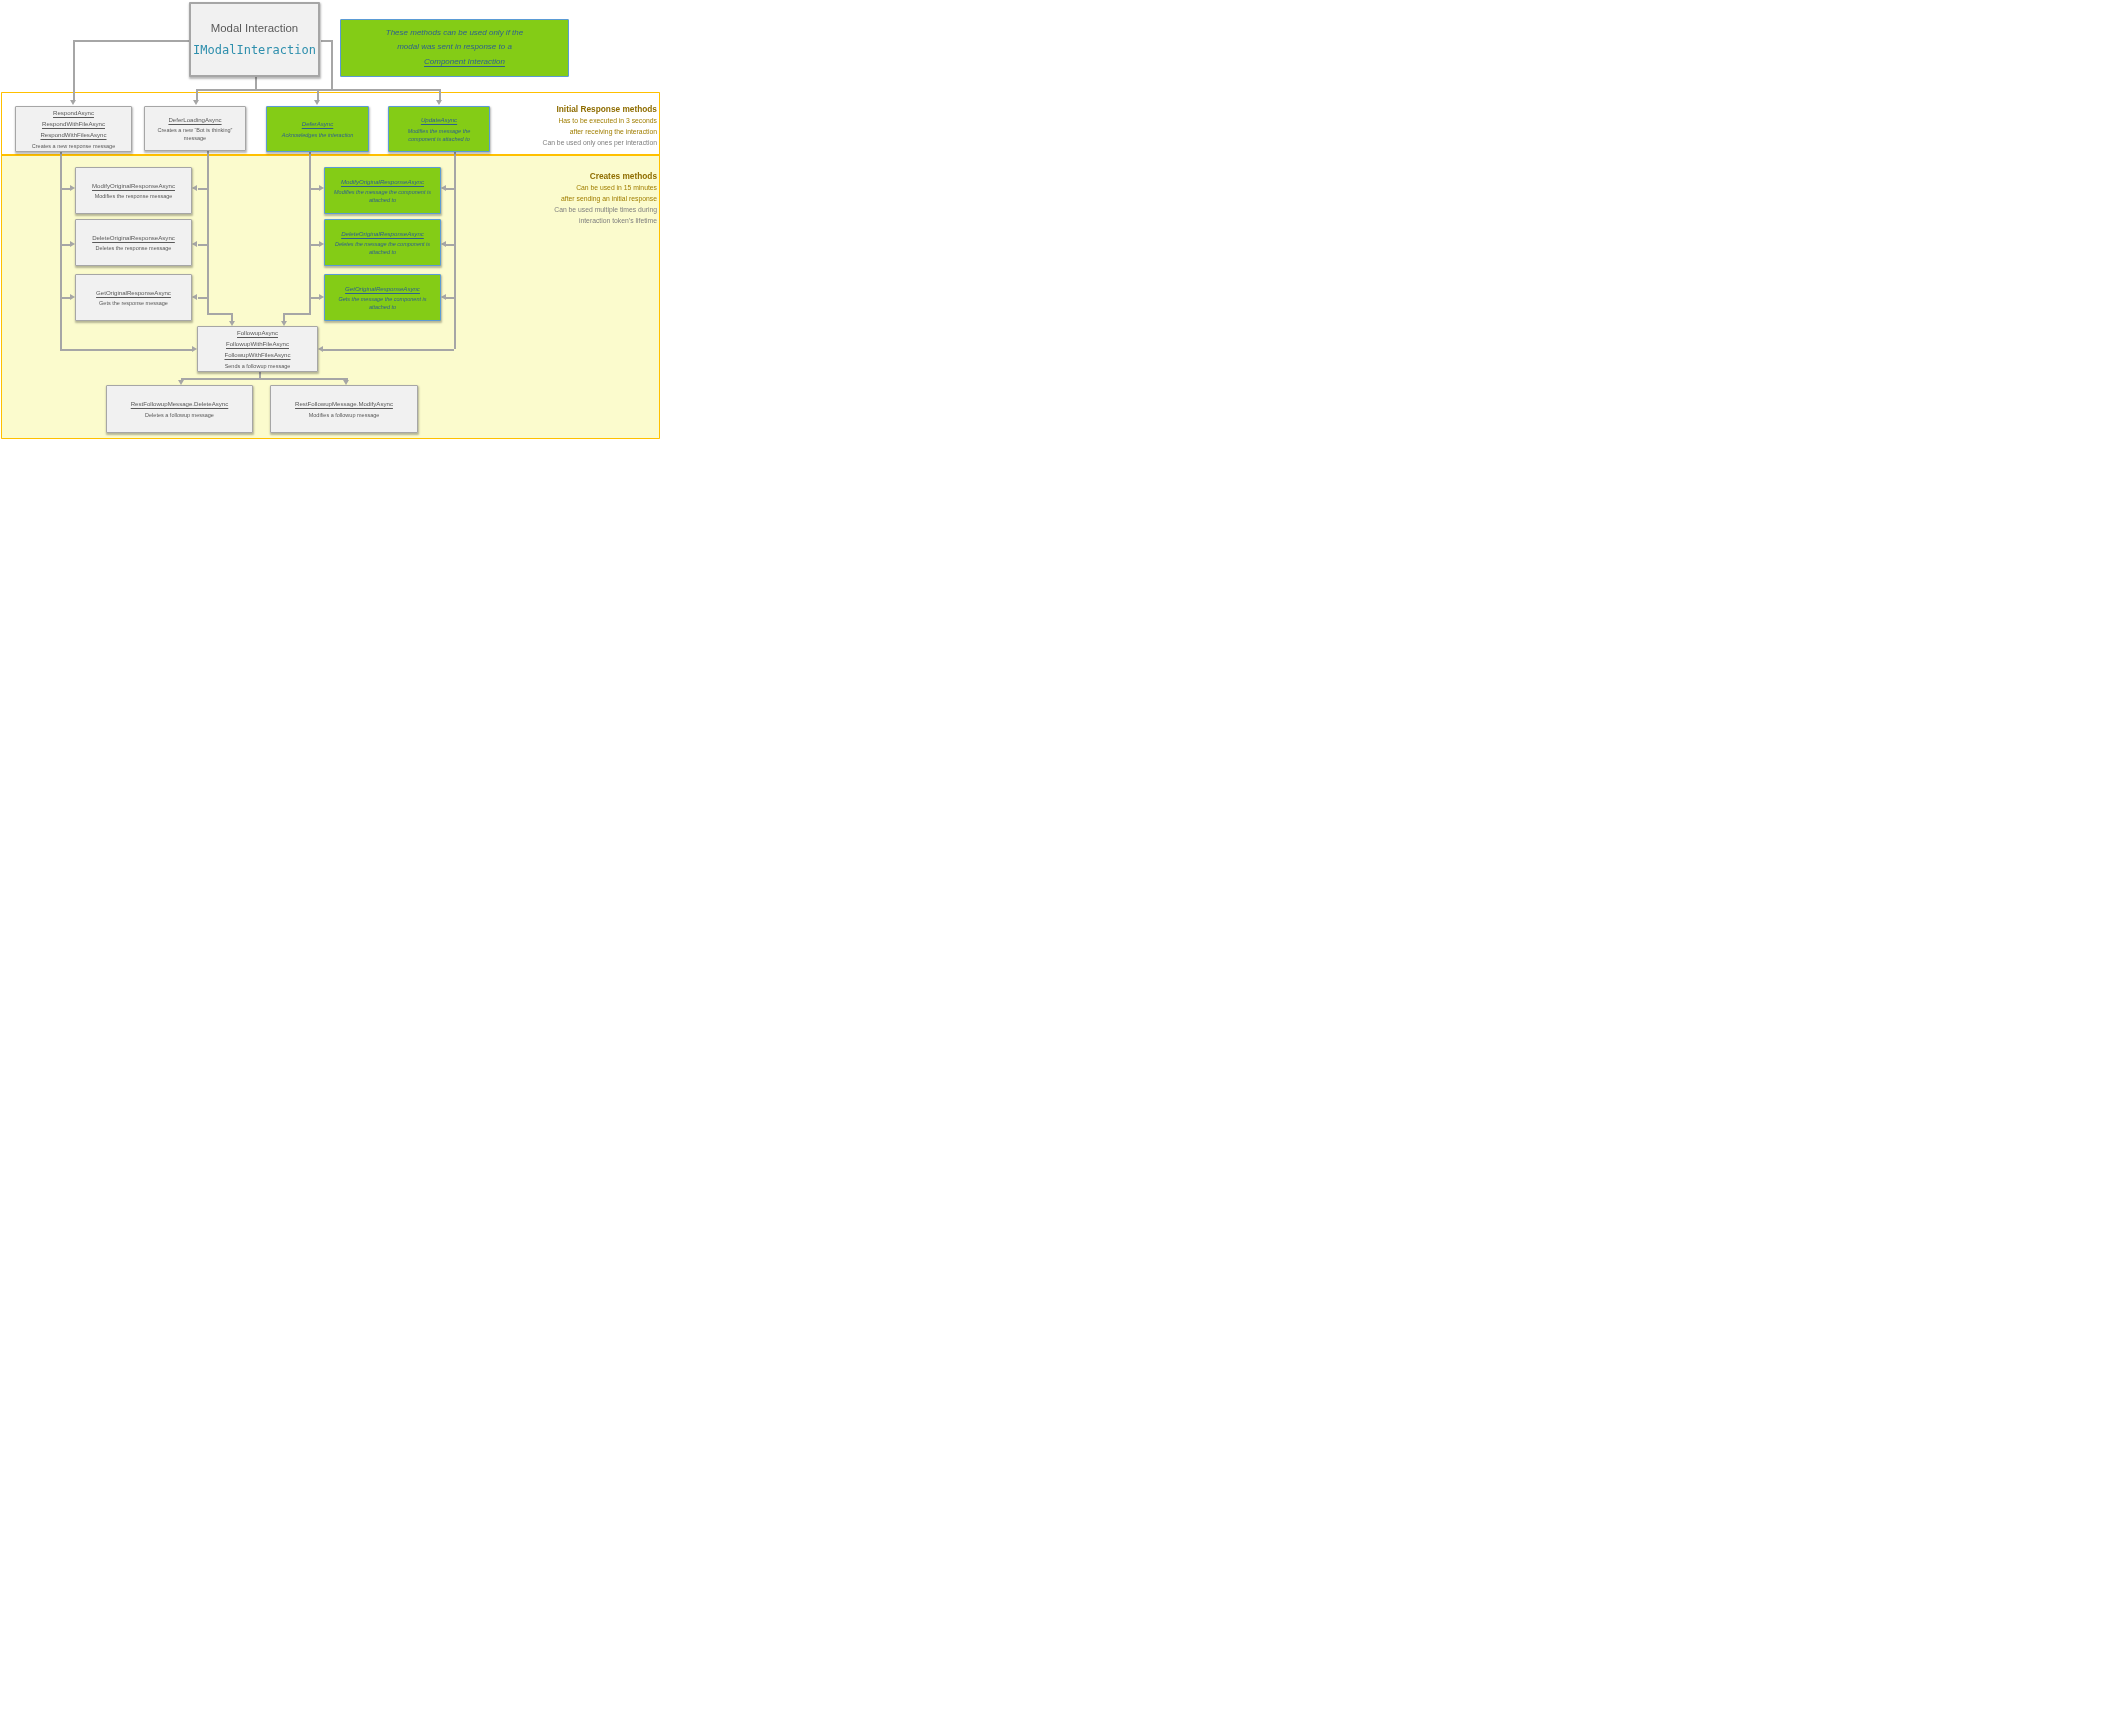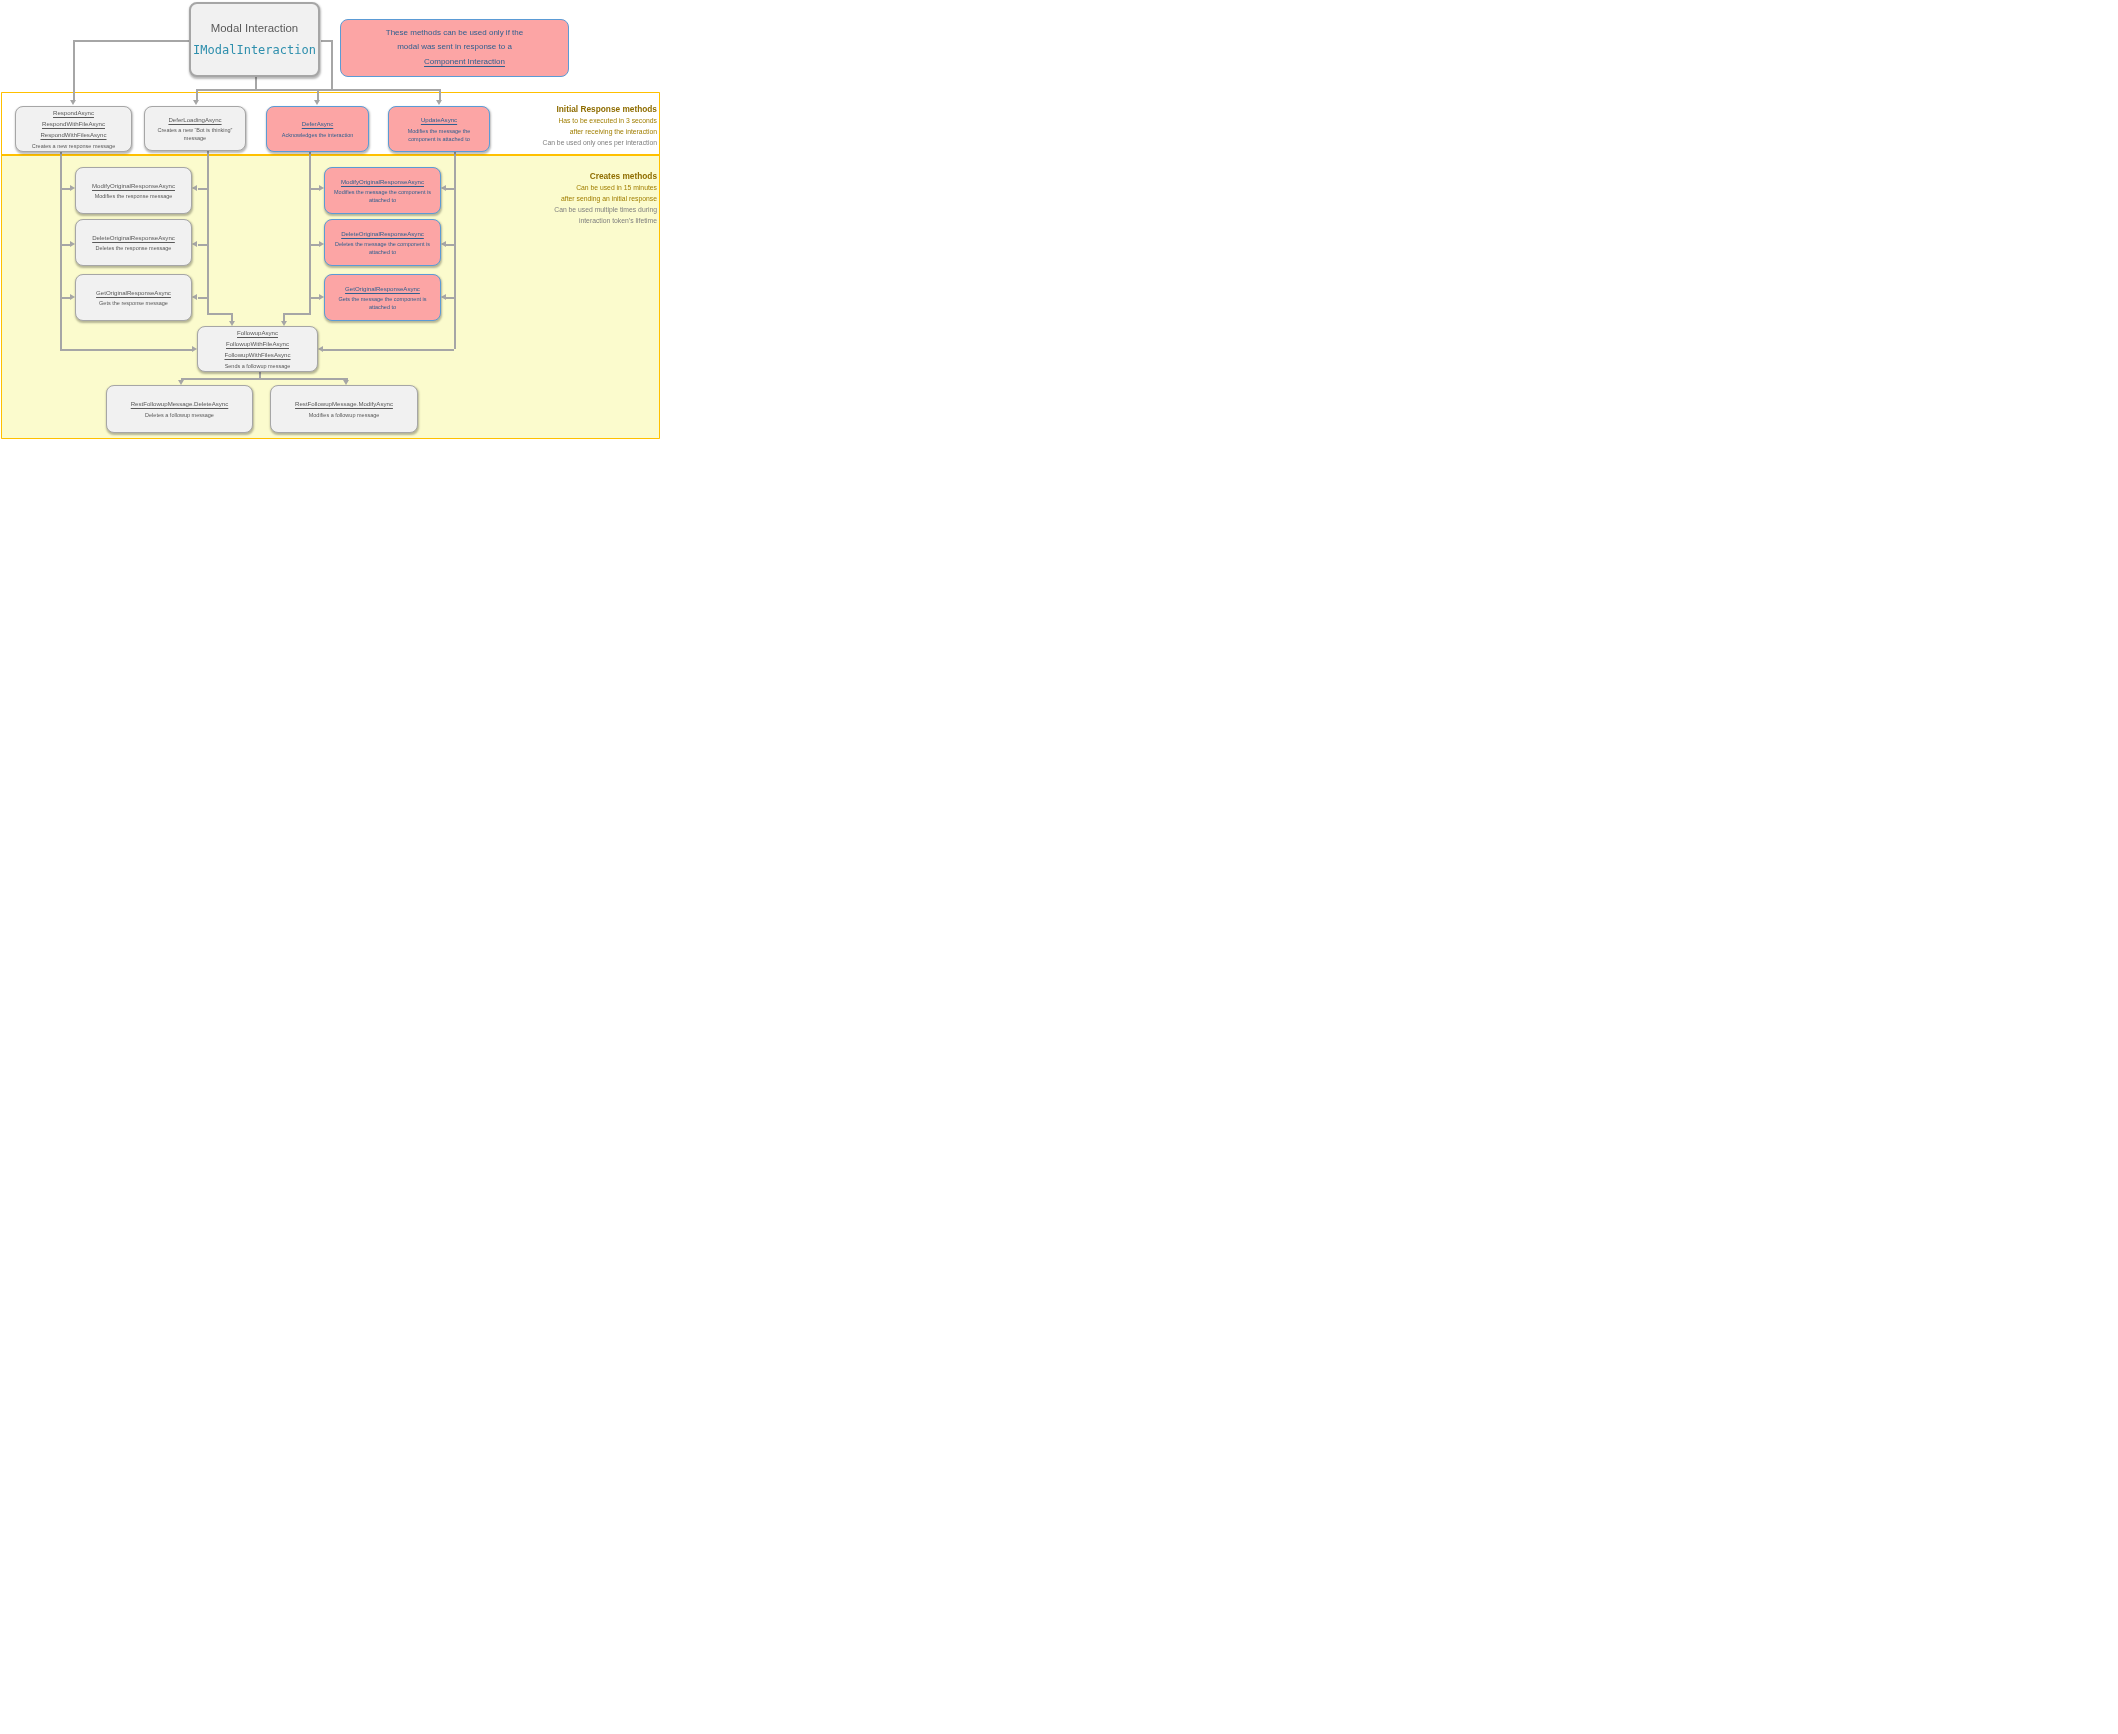--- a/index.html
+++ b/index.html
@@ -15,23 +15,23 @@
   
   .hl, .vl { position: absolute; background: #A6A6A6; z-index: 2; }
   .hl { height: 1.7px; } .vl { width: 1.7px; }
   .arr { position: absolute; width: 0; height: 0; z-index: 2; }
   .ad { border-left: 3.4px solid transparent; border-right: 3.4px solid transparent; border-top: 5.5px solid #A6A6A6; }
   .ar { border-top: 3.4px solid transparent; border-bottom: 3.4px solid transparent; border-left: 5.5px solid #A6A6A6; }
   .al { border-top: 3.4px solid transparent; border-bottom: 3.4px solid transparent; border-right: 5.5px solid #A6A6A6; }
 
   
   .box { position: absolute; display: flex; flex-direction: column; align-items: center; justify-content: center;
-    text-align: center; z-index: 3; border-radius: 8px; box-shadow: 0.8px 1.3px 2.1px rgba(0,0,0,0.28); }
+    text-align: center; z-index: 3; border-radius: 1px; box-shadow: 0.8px 1.3px 2.1px rgba(0,0,0,0.28); }
   .gray { background: #F1F1F1; border: 1.7px solid #A6A6A6; color: #595959; }
-  .blue { background: #fca5a5; border: 1.3px solid #5B9BD5; color: #2E5F8F; }
+  .blue { background: #84cc16; border: 1.3px solid #5B9BD5; color: #2E5F8F; font-style: italic; }
 
   .mname { display: block; font-size: 6.1px; line-height: 10.6px; text-decoration: underline;
     text-underline-offset: 1.7px; text-decoration-thickness: 0.6px; cursor: pointer; }
   .mdesc { display: block; font-size: 5.5px; line-height: 8px; margin-top: 1.3px; padding: 0 6px; }
 
   .modal { left: 189px; top: 2.1px; width: 131px; height: 75px; border-width: 2.1px; }
   .modal-title { font-size: 11.4px; color: #595959; }
   .modal-iface { font-family: "DejaVu Sans Mono", "Liberation Mono", monospace; font-size: 12px;
     color: #2E8FAD; margin-top: 8.5px; cursor: pointer; }
 

